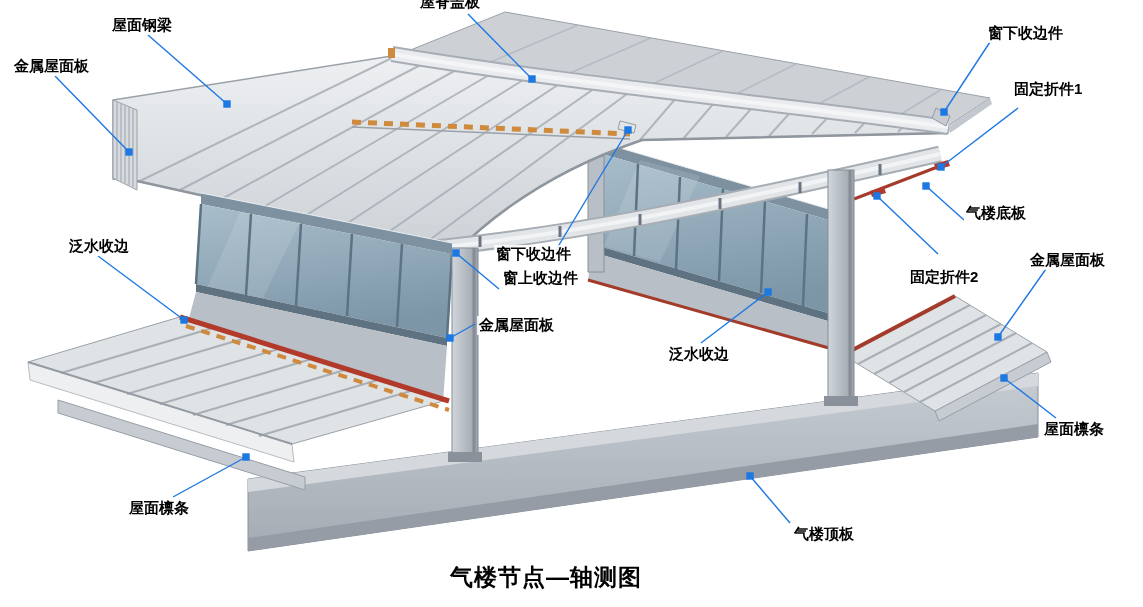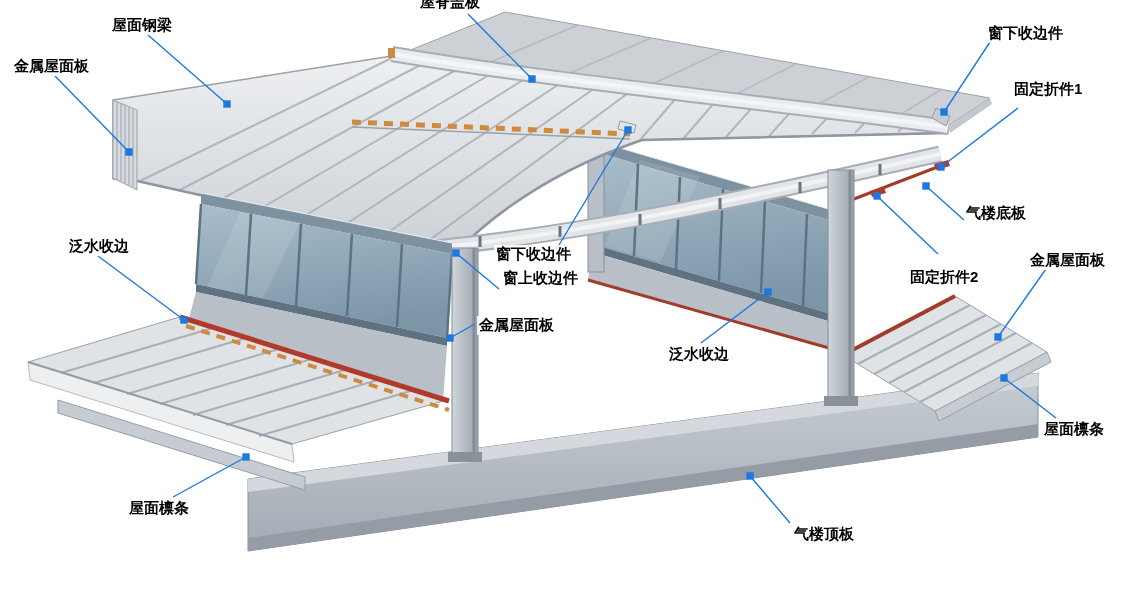--- a/index.html
+++ b/index.html
@@ -283,14 +283,15 @@
 <div class="lbl" style="left:1028px;top:251px">金属屋面板</div>
 <div class="lbl" style="left:1042px;top:420px">屋面檩条</div>
 <div class="lbl" style="left:67px;top:237px">泛水收边</div>
 <div class="lbl" style="left:494px;top:245px">窗下收边件</div>
 <div class="lbl" style="left:501px;top:269px">窗上收边件</div>
 <div class="lbl" style="left:477px;top:316px">金属屋面板</div>
 <div class="lbl" style="left:667px;top:345px">泛水收边</div>
 <div class="lbl" style="left:127px;top:499px">屋面檩条</div>
 <div class="lbl" style="left:792px;top:525px">气楼顶板</div>
 
+<div class="title">气楼节点—轴测图</div>
 
 </div>
 
 </body></html>

